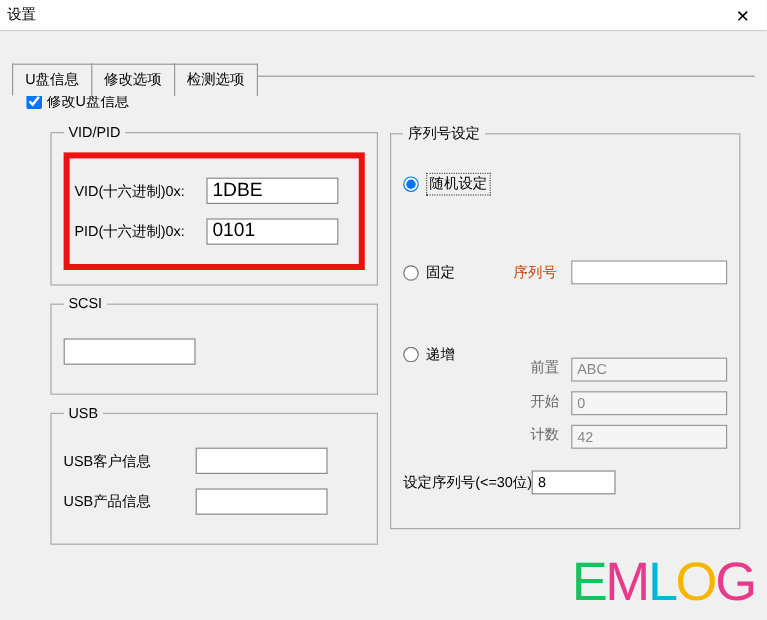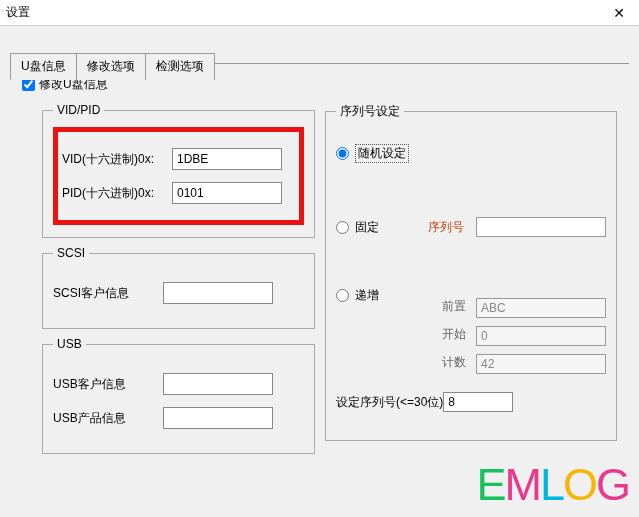--- a/index.html
+++ b/index.html
@@ -82,21 +82,21 @@
 .field-row label {
   width: 110px;
   text-align: left;
 }
 .field-row input[type=text] {
   width: 110px;
   height: 22px;
   border: 1px solid #888;
   background: #fff;
   padding: 0 4px;
-  font-size: 12px;
+  font-size: 16px;
 }
 .highlight-box {
   border: 5px solid #e11;
   padding: 4px 4px;
 }
 .radio-row {
   display: flex;
   align-items: center;
   gap: 6px;
   margin: 14px 0;
@@ -186,21 +186,20 @@
           <div class="field-row">
             <label>PID(十六进制)0x:</label>
             <input type="text" value="0101" style="">
           </div>
         </div>
       </fieldset>
 
       <fieldset>
         <legend>SCSI</legend>
         <div class="field-row">
-          <label>SCSI客户信息</label>
           <input type="text" value="" style="">
         </div>
       </fieldset>
 
       <fieldset>
         <legend>USB</legend>
         <div class="field-row">
           <label>USB客户信息</label>
           <input type="text" value="" style="">
         </div>

